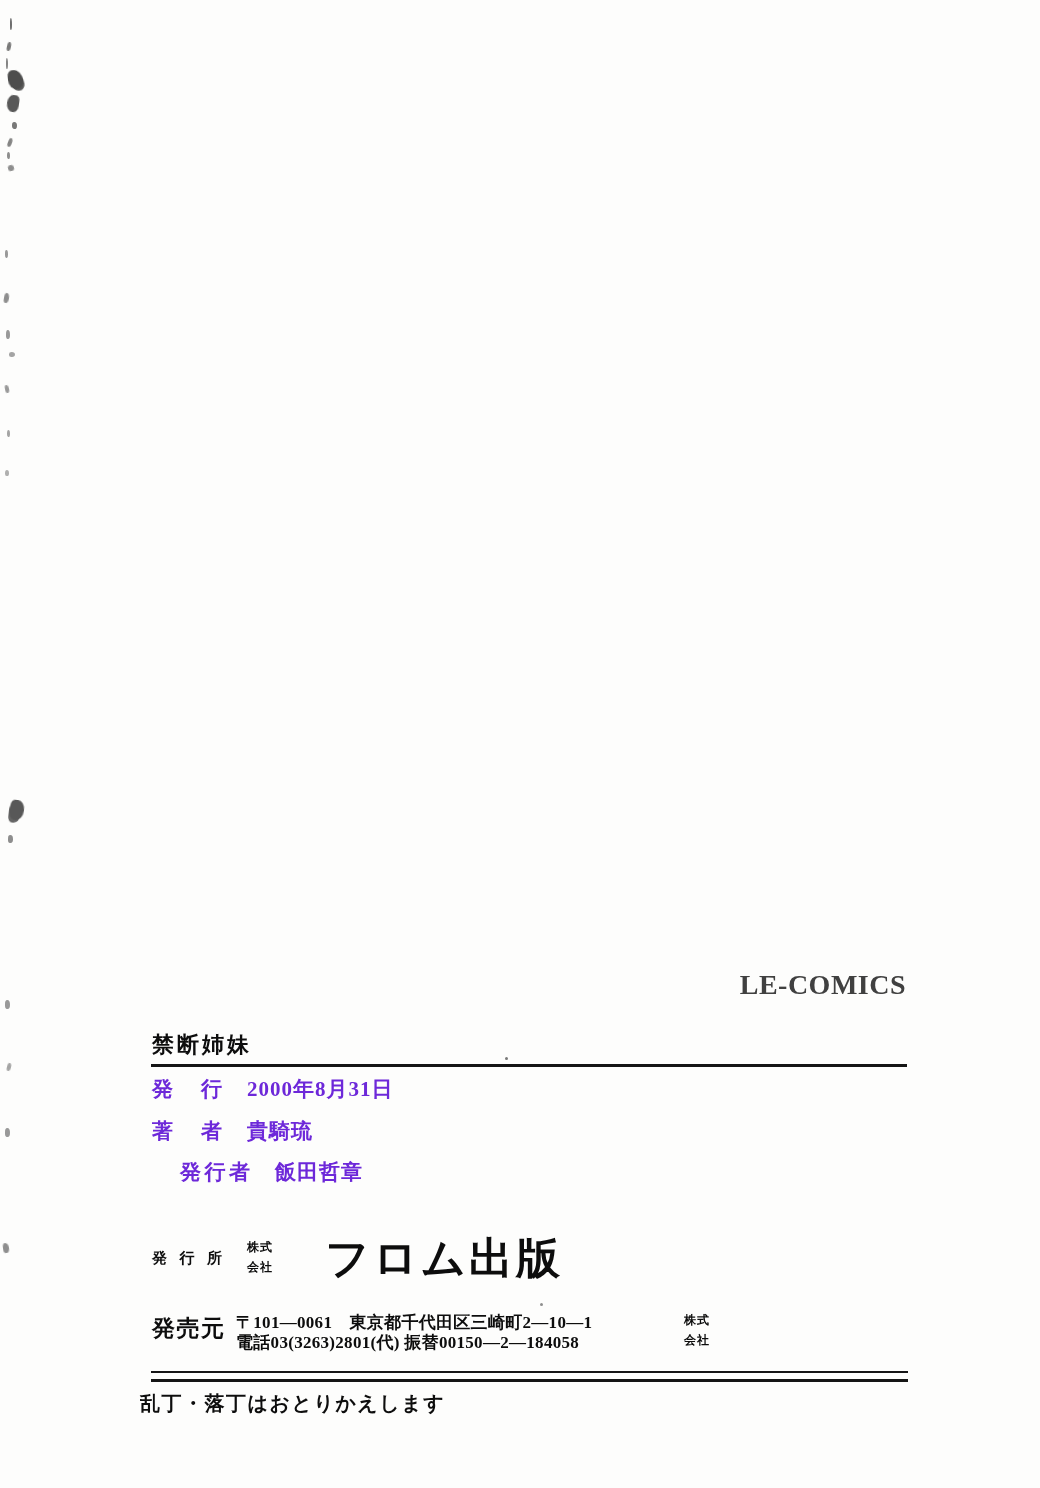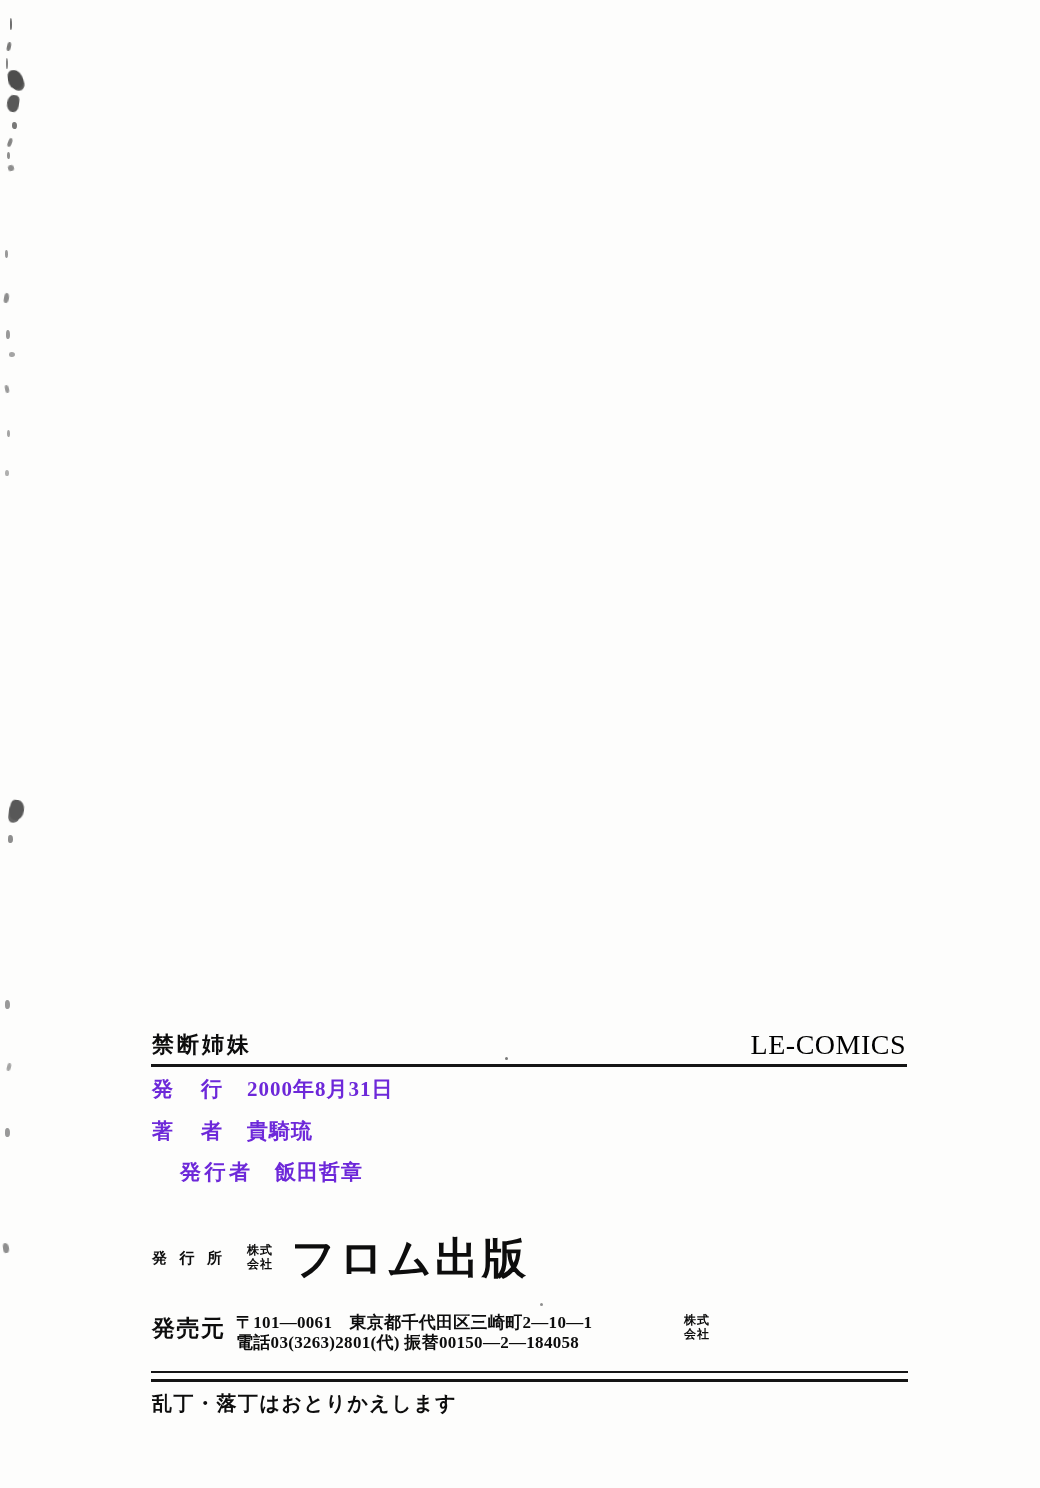--- a/index.html
+++ b/index.html
@@ -49,24 +49,24 @@
   .noise span:nth-child(24) { left:540px; top:1303px; width:3px;  height:3px;  opacity:.5;  border-radius:50%; }
 
   
   .book-title {
     position: absolute; left: 152px; top: 1030px;
     font-family: "Liberation Serif", serif;
     font-weight: bold; font-size: 22px; letter-spacing: 3px;
     color: #0d0d0d;
   }
   .imprint {
-    position: absolute; right: 134px; top: 1029px;
-    font-family: "Liberation Serif", serif;
-    font-weight: 400; font-size: 28px; letter-spacing: 0.5px;
-    color: #000000;
+    position: absolute; right: 134px; top: 969px;
+    font-family: "Liberation Serif", serif;
+    font-weight: 700; font-size: 28px; letter-spacing: 0.5px;
+    color: #404040;
   }
   .rule-top {
     position: absolute; left: 151px; top: 1064px;
     width: 756px; height: 3px; background: #151515;
   }
 
   .c-row {
     position: absolute; left: 152px;
     font-size: 21px; white-space: nowrap; color: #6d28d9;
   }
@@ -92,24 +92,25 @@
   .publisher-row .label {
     display: inline-block; width: 70px; font-size: 15px;
     font-family: "Liberation Sans", sans-serif; font-weight: bold;
     text-align: justify; text-align-last: justify;
   }
   .kk-stack {
     display: inline-flex; flex-direction: column;
     font-family: "Liberation Sans", sans-serif;
     font-weight: bold; font-size: 12px; line-height: 1.15;
     letter-spacing: 1px;
+    gap: 6px;
   }
   .publisher-row .kk-stack { margin-left: 25px; }
   .publisher-name {
-    margin-left: 18px;
+    margin-left: 52px;
     font-family: "Liberation Sans", sans-serif;
     font-weight: 900; font-size: 44px; line-height: 1;
     letter-spacing: 3px; transform: scaleY(0.98);
   }
 
   .distributor-row {
     position: absolute; left: 152px; top: 1313px;
     display: flex; white-space: nowrap; color:#0d0d0d;
   }
   .distributor-row .label {
@@ -134,21 +135,21 @@
     letter-spacing: 0px; transform: scaleY(1.02);
   }
 
   .rule-double {
     position: absolute; left: 151px; top: 1371px;
     width: 757px; height: 11px;
     border-top: 2px solid #151515;
     border-bottom: 3px solid #151515;
   }
   .footer-note {
-    position: absolute; left: 152px; top: 1390px;
+    position: absolute; left: 140px; top: 1390px;
     font-family: "Liberation Sans", sans-serif;
     font-weight: bold; font-size: 20px; letter-spacing: 1.5px;
     color: #0d0d0d;
   }
 </style>
 </head>
 <body>
 
 <div class="page">
 

